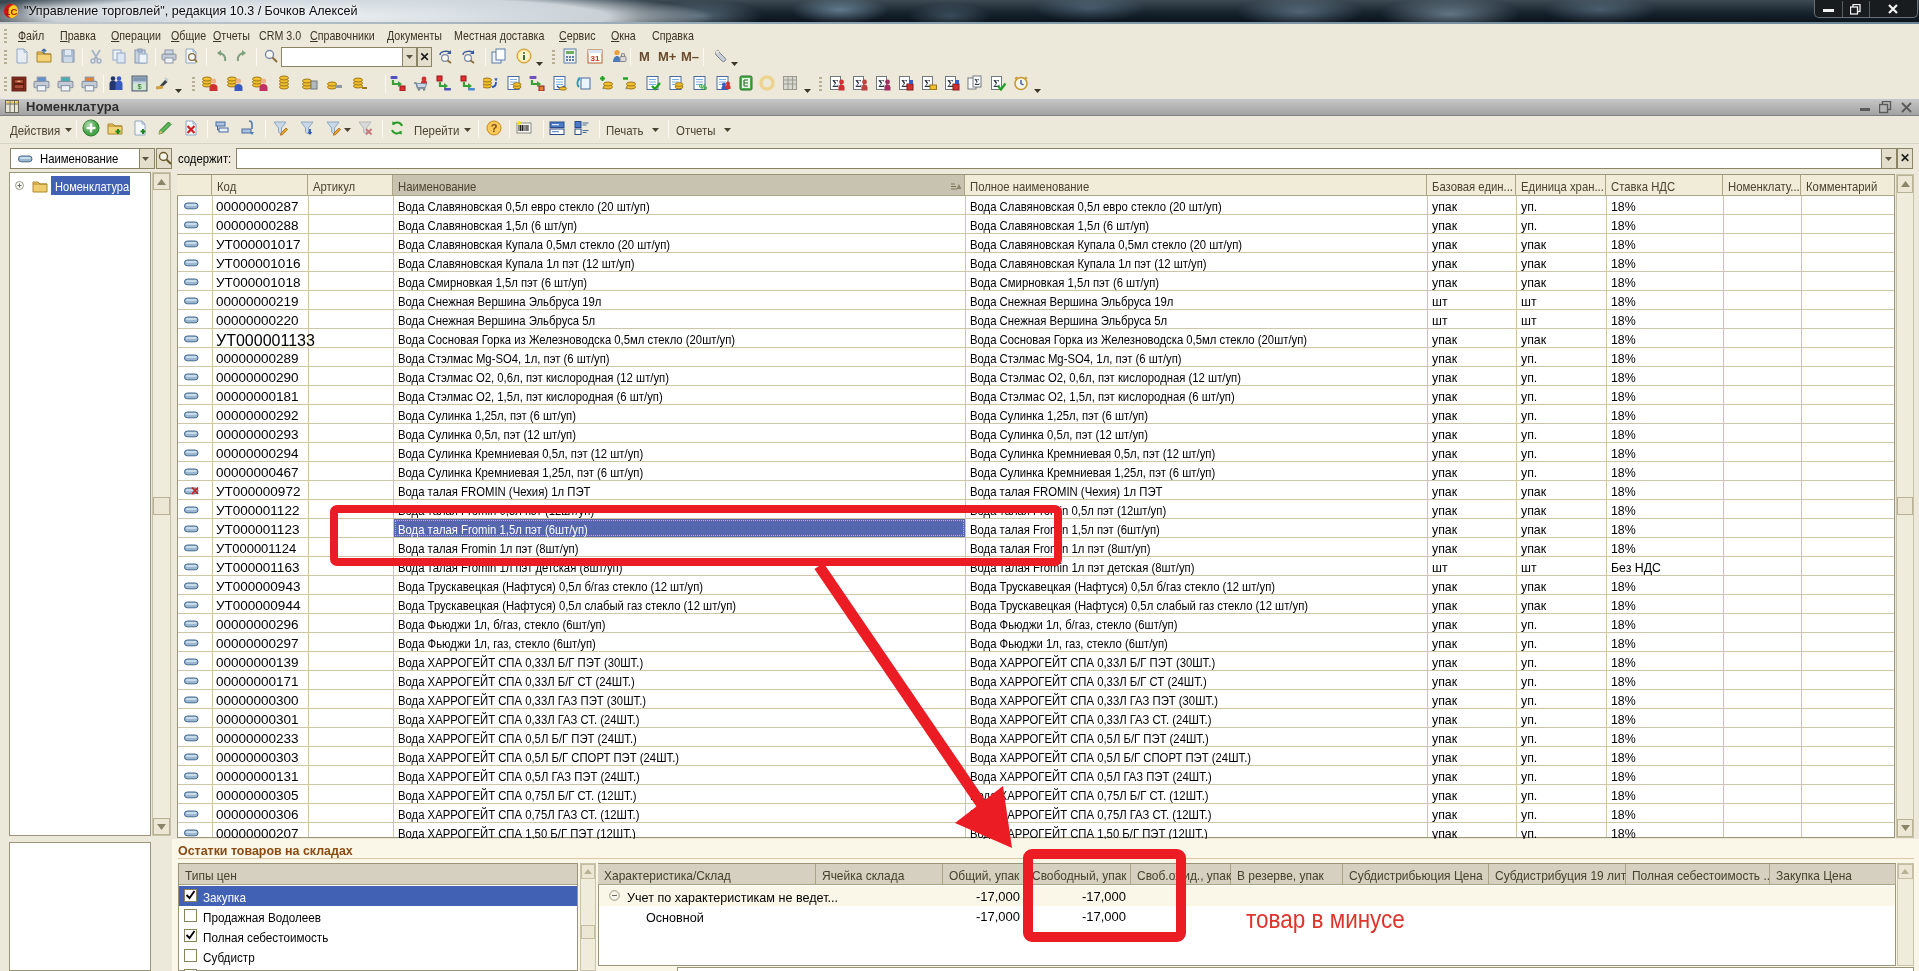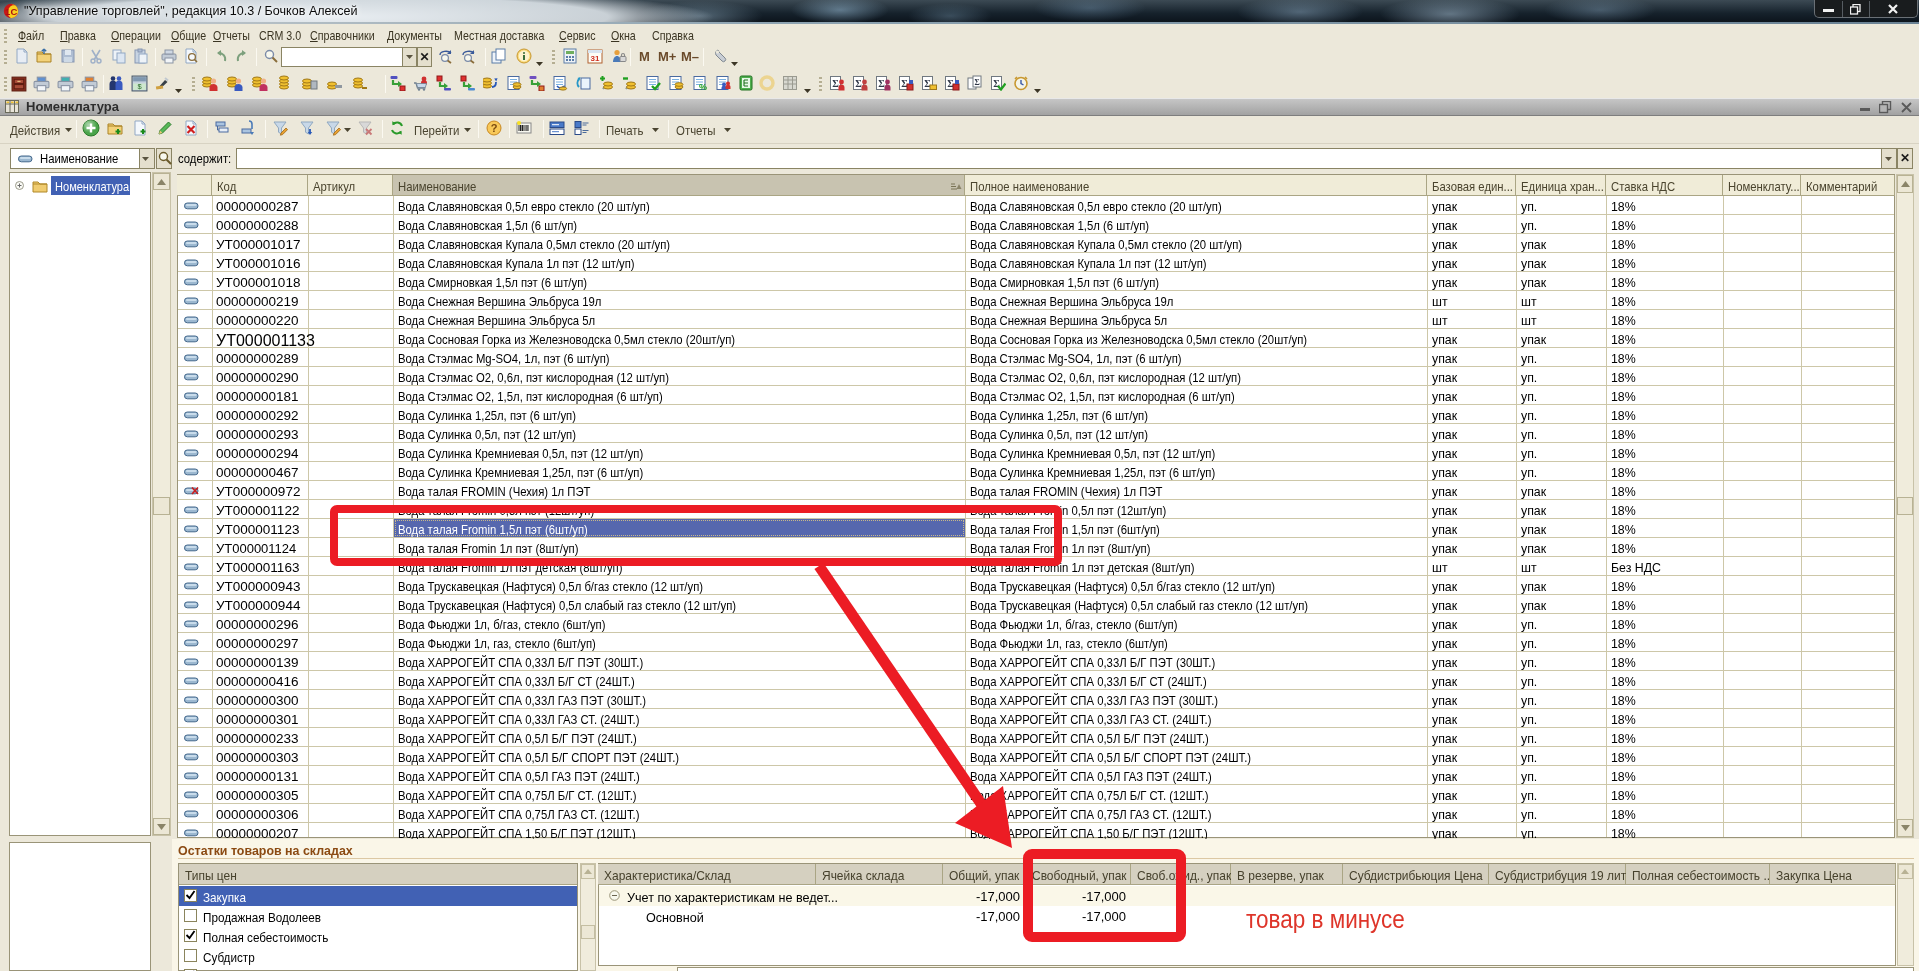--- a/index.html
+++ b/index.html
@@ -911,21 +911,21 @@
 <div style="position:absolute;left:398px;top:655px;font-size:13px;color:#000;font-weight:normal;white-space:nowrap;transform:scaleX(0.87);transform-origin:0 0;">Вода ХАРРОГЕЙТ СПА 0,33Л Б/Г ПЭТ (30ШТ.)</div>
 <div style="position:absolute;left:970px;top:655px;font-size:13px;color:#000;font-weight:normal;white-space:nowrap;transform:scaleX(0.87);transform-origin:0 0;">Вода ХАРРОГЕЙТ СПА 0,33Л Б/Г ПЭТ (30ШТ.)</div>
 <div style="position:absolute;left:1432px;top:655px;font-size:13px;color:#000;font-weight:normal;white-space:nowrap;transform:scaleX(0.95);transform-origin:0 0;">упак</div>
 <div style="position:absolute;left:1521px;top:655px;font-size:13px;color:#000;font-weight:normal;white-space:nowrap;transform:scaleX(0.95);transform-origin:0 0;">уп.</div>
 <div style="position:absolute;left:1611px;top:655px;font-size:13px;color:#000;font-weight:normal;white-space:nowrap;transform:scaleX(0.95);transform-origin:0 0;">18%</div>
 <div style="position:absolute;left:178px;top:689px;width:1716px;height:1px;background:#cdc7a8"></div>
 <svg style="position:absolute;left:184px;top:677px" width="15" height="8" viewBox="0 0 15 8">
       <rect x="0.5" y="1" width="13.5" height="5.8" rx="2.8" fill="#9cb8d0" stroke="#44688c"></rect>
       <rect x="2" y="2.2" width="10.5" height="1.6" rx="0.8" fill="#d8e8f4"></rect>
     </svg>
-<div style="position:absolute;left:216px;top:674px;font-size:13.5px;color:#000;font-weight:normal;white-space:nowrap;transform:scaleX(1.0);transform-origin:0 0;">00000000416</div>
+<div style="position:absolute;left:216px;top:674px;font-size:13.5px;color:#000;font-weight:normal;white-space:nowrap;transform:scaleX(1.0);transform-origin:0 0;">00000000171</div>
 <div style="position:absolute;left:398px;top:674px;font-size:13px;color:#000;font-weight:normal;white-space:nowrap;transform:scaleX(0.87);transform-origin:0 0;">Вода ХАРРОГЕЙТ СПА 0,33Л Б/Г СТ (24ШТ.)</div>
 <div style="position:absolute;left:970px;top:674px;font-size:13px;color:#000;font-weight:normal;white-space:nowrap;transform:scaleX(0.87);transform-origin:0 0;">Вода ХАРРОГЕЙТ СПА 0,33Л Б/Г СТ (24ШТ.)</div>
 <div style="position:absolute;left:1432px;top:674px;font-size:13px;color:#000;font-weight:normal;white-space:nowrap;transform:scaleX(0.95);transform-origin:0 0;">упак</div>
 <div style="position:absolute;left:1521px;top:674px;font-size:13px;color:#000;font-weight:normal;white-space:nowrap;transform:scaleX(0.95);transform-origin:0 0;">уп.</div>
 <div style="position:absolute;left:1611px;top:674px;font-size:13px;color:#000;font-weight:normal;white-space:nowrap;transform:scaleX(0.95);transform-origin:0 0;">18%</div>
 <div style="position:absolute;left:178px;top:708px;width:1716px;height:1px;background:#cdc7a8"></div>
 <svg style="position:absolute;left:184px;top:696px" width="15" height="8" viewBox="0 0 15 8">
       <rect x="0.5" y="1" width="13.5" height="5.8" rx="2.8" fill="#9cb8d0" stroke="#44688c"></rect>
       <rect x="2" y="2.2" width="10.5" height="1.6" rx="0.8" fill="#d8e8f4"></rect>
     </svg>

